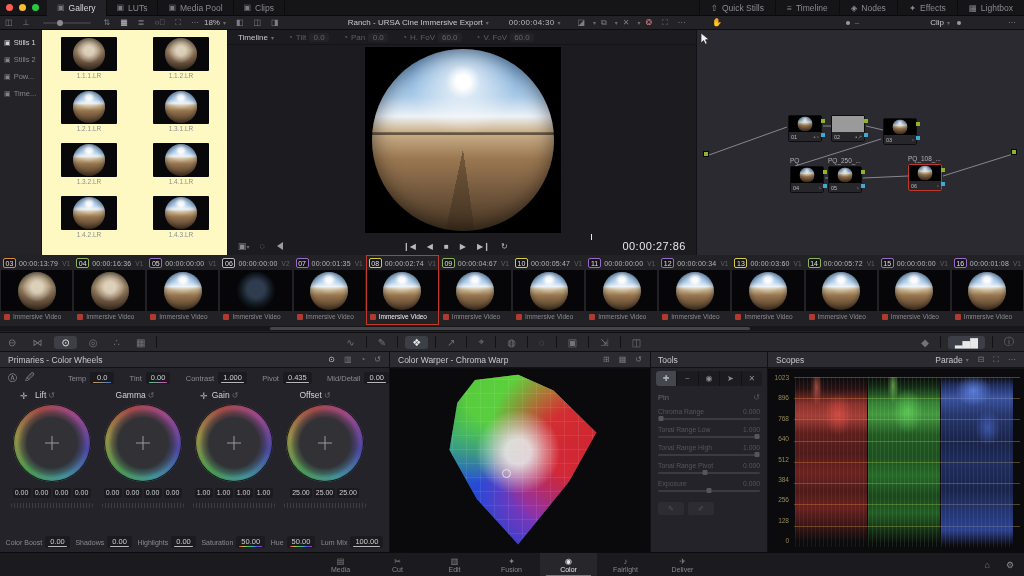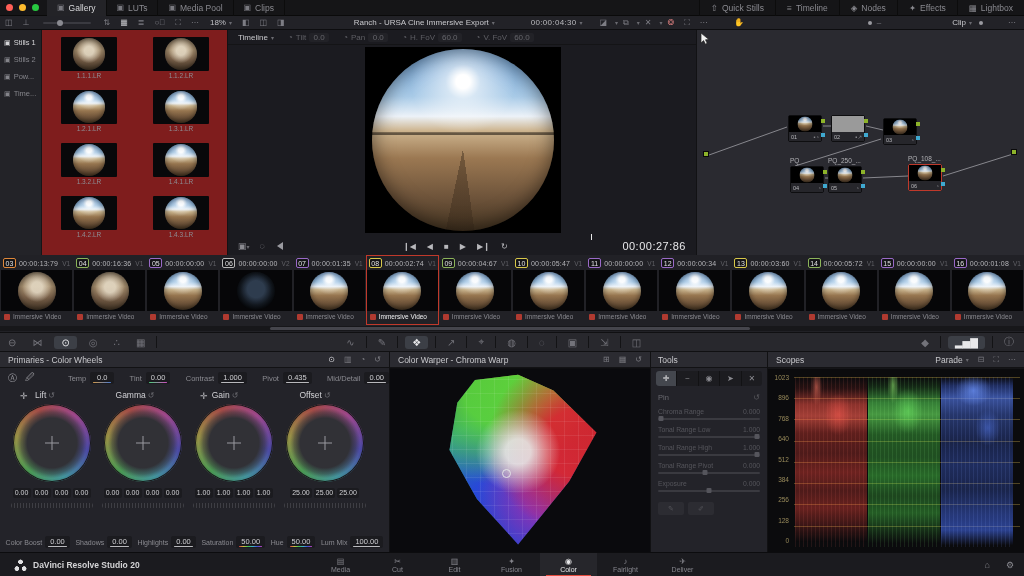--- a/index.html
+++ b/index.html
@@ -22,21 +22,21 @@
   #toolbar2 { position:absolute; left:0; top:16px; width:1024px; height:14px; background:#222227; border-bottom:1px solid #0d0d0f; display:flex; align-items:center; font-size:8px; color:#85858c; }
   .t2ic { margin:0 5px; font-size:8px; color:#7d7d84; }
   #t2-slider { width:48px; height:2px; background:#3a3a40; border-radius:1px; position:relative; margin:0 8px; }
   #t2-slider i { position:absolute; left:14px; top:-2px; width:6px; height:6px; border-radius:50%; background:#8a8a90; }
   .drop { display:flex; align-items:center; gap:3px; }
   .caret { font-size:6px; color:#6a6a70; }
   #t2-tc { color:#b8b8bc; letter-spacing:.3px; }
   .dotsmall { width:4px; height:4px; background:#9a9aa0; border-radius:50%; }
 
   
-  #gallery { position:absolute; left:0; top:30px; width:228px; height:225px; background:#7f1d1d; border-right:1px solid #121214; }
+  #gallery { position:absolute; left:0; top:30px; width:228px; height:225px; background:#fef9c3; border-right:1px solid #121214; }
   #gal-side { position:absolute; left:0; top:0; width:42px; height:225px; background:#232328; border-right:1px solid #151517; padding-top:4px; }
   .gal-tab { display:flex; align-items:center; gap:3px; height:17px; padding-left:4px; color:#84848a; font-size:7.5px; }
   .gal-tab[data-active="true"] { color:#d5d5d8; }
   .gal-tab .ic { font-size:7px; }
   #gal-grid { position:absolute; left:43px; top:4px; width:184px; height:220px; display:grid; grid-template-columns:92px 92px; grid-auto-rows:53px; justify-items:center; }
   .still { width:84px; text-align:center; }
   .sthumb { width:56px; height:34px; background:#08080a; border-radius:1px; margin:3px auto 1px; position:relative; overflow:hidden; }
   .sthumb .fe { position:absolute; left:50%; top:50%; transform:translate(-50%,-50%); width:32px; height:32px; }
   .still .cap { font-size:6.5px; color:#8e8e94; }
 
@@ -300,32 +300,32 @@
     <span class="t2ic">⊥</span>
     <div id="t2-slider">
         <i></i>
       </div>
     <span class="t2ic">⇅</span>
     <span class="t2ic" style="color:#c8c8cc">▦</span>
     <span class="t2ic">≣</span>
     <span class="t2ic">○⃘</span>
     <span class="t2ic">⛶</span>
     <span class="t2ic">⋯</span>
-    <div class="drop" style="margin-left:6px">
+    <div class="drop" style="margin-left:0">
       <span style="color:#c0c0c4">18%</span>
         <span class="caret">▾</span>
     </div>
     <span class="t2ic" style="margin-left:10px">◧</span>
     <span class="t2ic">◫</span>
     <span class="t2ic">◨</span>
     <div class="drop" style="margin-left:64px">
       <span style="color:#c8c8cc">Ranch - URSA Cine Immersive Export</span>
         <span class="caret">▾</span>
     </div>
-    <div class="drop" style="margin-left:36px">
+    <div class="drop" style="margin-left:20px">
       <span id="t2-tc">00:00:04:30</span>
         <span class="caret">▾</span>
     </div>
     <div class="drop" style="margin-left:12px">
         <span class="t2ic">◪</span>
         <span class="caret">▾</span>
       </div>
     <div class="drop">
         <span class="t2ic">⧉</span>
         <span class="caret">▾</span>
@@ -1071,24 +1071,20 @@
           <span>0</span>
         </div>
       <div id="grid"></div>
       <div class="ch r"></div>
       <div class="ch g"></div>
       <div class="ch b"></div>
     </div>
   </div>
 
   <div id="bottombar">
-    <div id="brand">
-      <div id="logo"></div>
-      <span>DaVinci Resolve Studio 20</span>
-    </div>
     <div id="pages">
 
         <div class="page">
           <span class="pgi">▤</span>
           <span class="pgl">Media</span>
         </div>
 
         <div class="page">
           <span class="pgi">✂</span>
           <span class="pgl">Cut</span>

